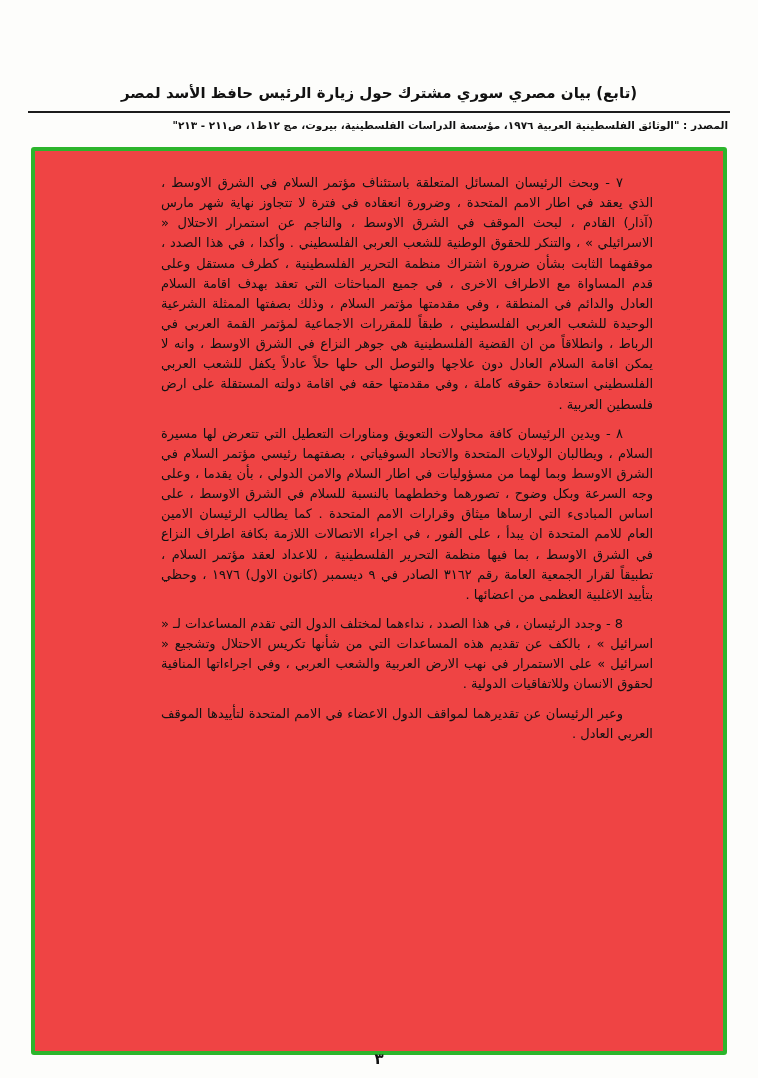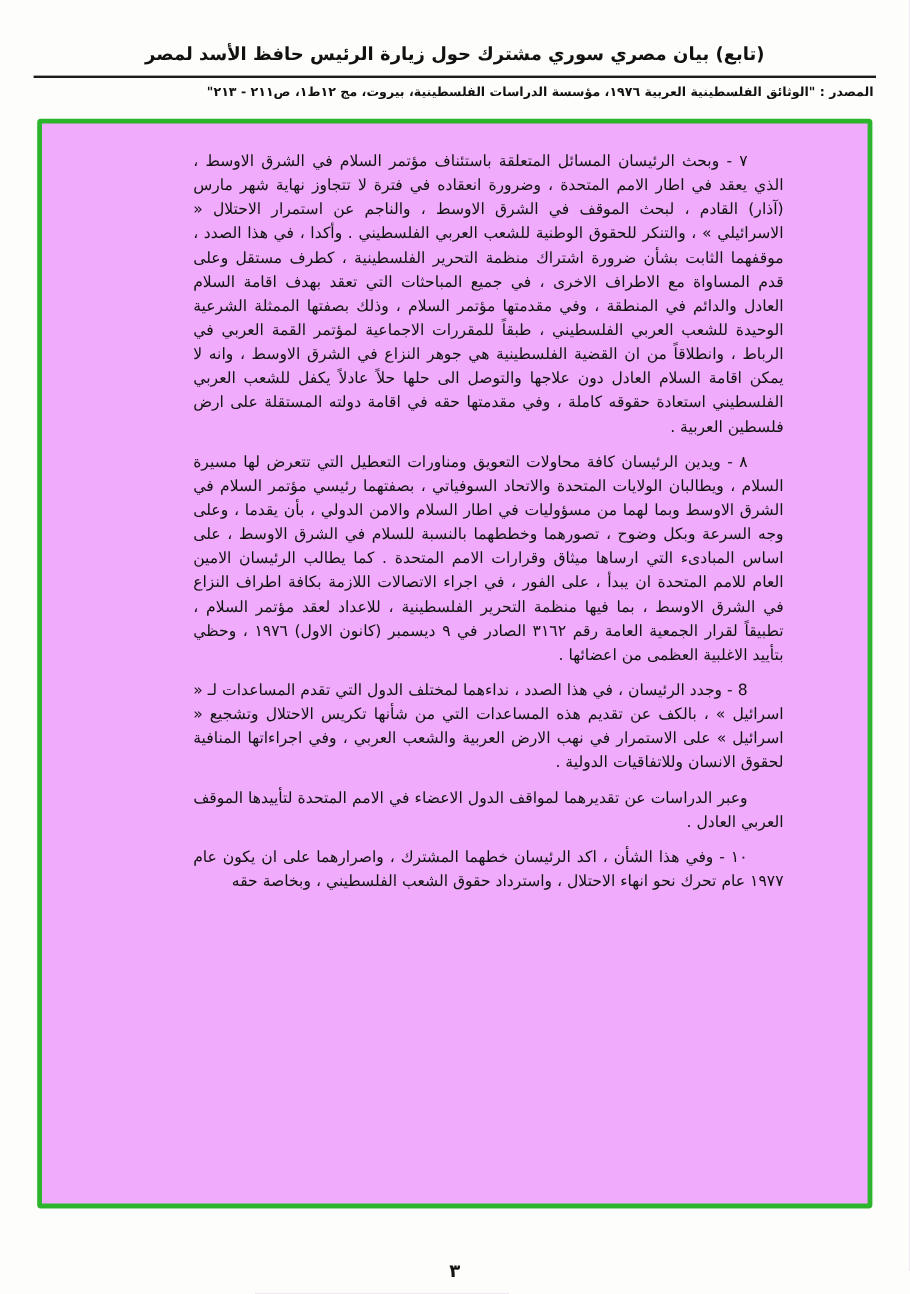--- a/index.html
+++ b/index.html
@@ -15,20 +15,21 @@
     background: #fdfdfb;
     font-family: "DejaVu Sans", sans-serif;
     direction: rtl;
     color: #111;
     overflow: hidden;
     box-sizing: border-box;
   }
   .doc-header {
     padding-top: 36px;
     text-align: center;
+    margin-top: 48px;
   }
   .doc-title {
     margin: 0;
     font-size: 15px;
     font-weight: bold;
     letter-spacing: 0;
   }
   .header-divider {
     height: 0;
     border-top: 2px solid #1c1c1c;
@@ -42,21 +43,21 @@
     white-space: nowrap;
     overflow: hidden;
   }
   .content-frame {
     margin: 16px 31px 0 31px;
     height: 908px;
     border: 4px solid #2cb52c;
     border-radius: 3px;
     box-sizing: border-box;
     overflow: hidden;
-    background: #f0abfc;
+    background: #ef4444;
   }
   .text-block {
     padding: 22px 70px 0 126px;
     font-size: 13px;
     line-height: 1.55;
     text-align: justify;
   }
   .text-block p {
     margin: 0 0 9px 0;
     text-indent: 30px;
@@ -80,22 +81,21 @@
     <h1 class="doc-title">(تابع) بيان مصري سوري مشترك حول زيارة الرئيس حافظ الأسد لمصر</h1>
     <div class="header-divider"></div>
     <div class="source-line">المصدر : "الوثائق الفلسطينية العربية ١٩٧٦، مؤسسة الدراسات الفلسطينية، بيروت، مج ١٢ط١، ص٢١١ - ٢١٣"</div>
   </header>
 
   <div class="content-frame" style="border-color: rgb(44, 181, 44);">
     <div class="text-block">
       <p>٧ - وبحث الرئيسان المسائل المتعلقة باستئناف مؤتمر السلام في الشرق الاوسط ، الذي يعقد في اطار الامم المتحدة ، وضرورة انعقاده في فترة لا تتجاوز نهاية شهر مارس (آذار) القادم ، لبحث الموقف في الشرق الاوسط ، والناجم عن استمرار الاحتلال « الاسرائيلي » ، والتنكر للحقوق الوطنية للشعب العربي الفلسطيني . وأكدا ، في هذا الصدد ، موقفهما الثابت بشأن ضرورة اشتراك منظمة التحرير الفلسطينية ، كطرف مستقل وعلى قدم المساواة مع الاطراف الاخرى ، في جميع المباحثات التي تعقد بهدف اقامة السلام العادل والدائم في المنطقة ، وفي مقدمتها مؤتمر السلام ، وذلك بصفتها الممثلة الشرعية الوحيدة للشعب العربي الفلسطيني ، طبقاً للمقررات الاجماعية لمؤتمر القمة العربي في الرباط ، وانطلاقاً من ان القضية الفلسطينية هي جوهر النزاع في الشرق الاوسط ، وانه لا يمكن اقامة السلام العادل دون علاجها والتوصل الى حلها حلاً عادلاً يكفل للشعب العربي الفلسطيني استعادة حقوقه كاملة ، وفي مقدمتها حقه في اقامة دولته المستقلة على ارض فلسطين العربية .</p>
       <p>٨ - ويدين الرئيسان كافة محاولات التعويق ومناورات التعطيل التي تتعرض لها مسيرة السلام ، ويطالبان الولايات المتحدة والاتحاد السوفياتي ، بصفتهما رئيسي مؤتمر السلام في الشرق الاوسط وبما لهما من مسؤوليات في اطار السلام والامن الدولي ، بأن يقدما ، وعلى وجه السرعة وبكل وضوح ، تصورهما وخططهما بالنسبة للسلام في الشرق الاوسط ، على اساس المبادىء التي ارساها ميثاق وقرارات الامم المتحدة . كما يطالب الرئيسان الامين العام للامم المتحدة ان يبدأ ، على الفور ، في اجراء الاتصالات اللازمة بكافة اطراف النزاع في الشرق الاوسط ، بما فيها منظمة التحرير الفلسطينية ، للاعداد لعقد مؤتمر السلام ، تطبيقاً لقرار الجمعية العامة رقم ٣١٦٢ الصادر في ٩ ديسمبر (كانون الاول) ١٩٧٦ ، وحظي بتأييد الاغلبية العظمى من اعضائها .</p>
       <p>8 - وجدد الرئيسان ، في هذا الصدد ، نداءهما لمختلف الدول التي تقدم المساعدات لـ « اسرائيل » ، بالكف عن تقديم هذه المساعدات التي من شأنها تكريس الاحتلال وتشجيع « اسرائيل » على الاستمرار في نهب الارض العربية والشعب العربي ، وفي اجراءاتها المنافية لحقوق الانسان وللاتفاقيات الدولية .</p>
-      <p>وعبر الدراسات عن تقديرهما لمواقف الدول الاعضاء في الامم المتحدة لتأييدها الموقف العربي العادل .</p>
-      <p>١٠ - وفي هذا الشأن ، اكد الرئيسان خطهما المشترك ، واصرارهما على ان يكون عام ١٩٧٧ عام تحرك نحو انهاء الاحتلال ، واسترداد حقوق الشعب الفلسطيني ، وبخاصة حقه</p>
+      <p>وعبر الرئيسان عن تقديرهما لمواقف الدول الاعضاء في الامم المتحدة لتأييدها الموقف العربي العادل .</p>
     </div>
   </div>
 
   <footer>
     <div class="page-number">٣</div>
   </footer>
 
 </div>
 
 </body></html>

